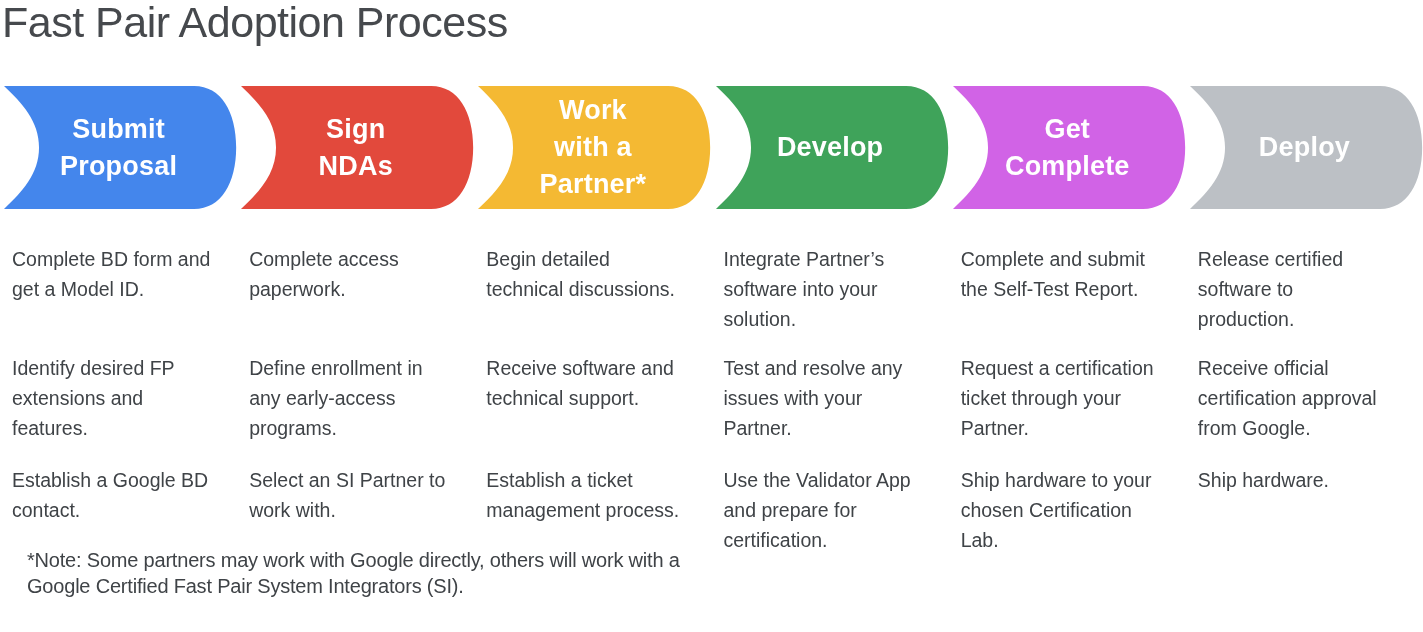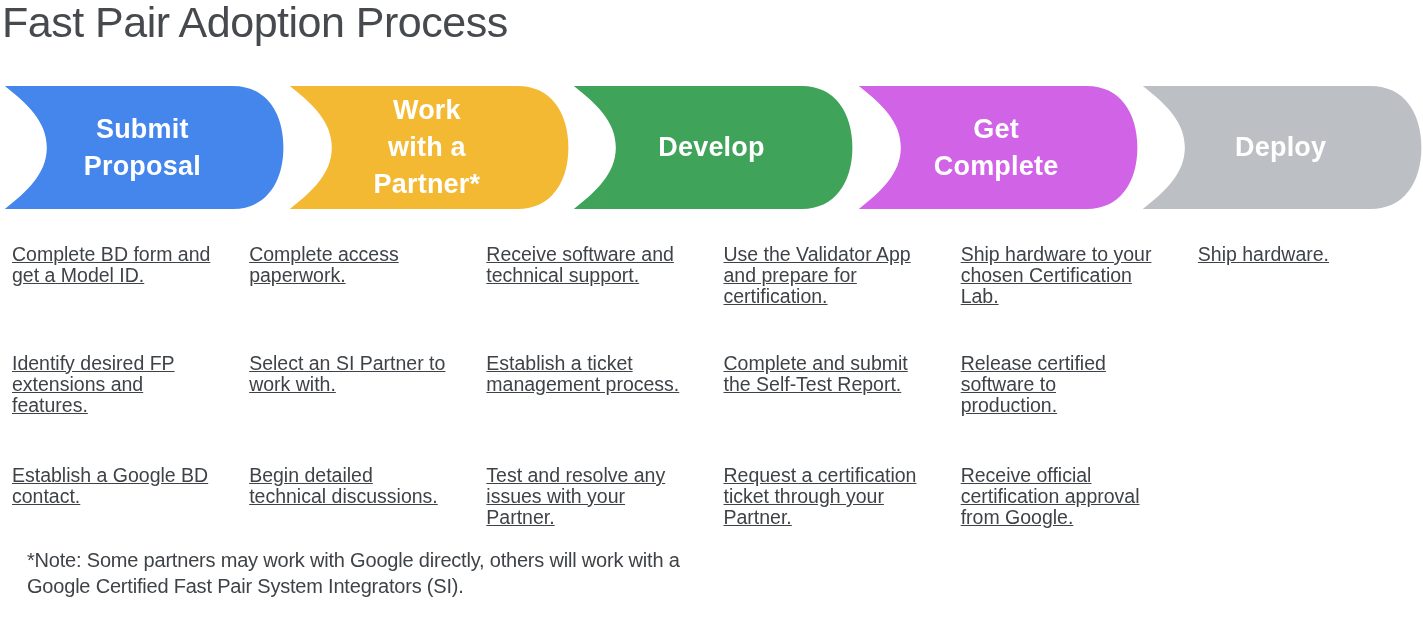--- a/index.html
+++ b/index.html
@@ -68,24 +68,23 @@
     left: 0;
     width: 1423px;
     display: grid;
     grid-template-columns: repeat(6, 1fr);
     grid-template-rows: 109px 112px auto;
     grid-auto-flow: column;
   }
   .detail {
     padding: 0 14px 0 12px;
     font-size: 19.5px;
-    line-height: 21px;
+    line-height: 30px;
     color: #3f4347;
     white-space: pre-line;
-    text-decoration: underline;
   }
   .footnote {
     position: absolute;
     top: 548px;
     left: 12px;
     width: 760px;
     font-size: 20px;
     line-height: 25.5px;
     color: #3f4347;
     letter-spacing: -0.2px;
@@ -103,20 +102,27 @@
   <div class="steps">
 
     <div class="step">
       <svg viewBox="0 0 237 123" preserveAspectRatio="none">
         <path d="M 4 0 H 194 C 221 0 236 26 236 61.5 C 236 97 221 123 194 123 H 4 C 22 106 39 88 39 61.5 C 39 35 22 17 4 0 Z" fill="#4486ec"></path>
       </svg>
       <div class="step-label">Submit
 Proposal</div>
     </div>
 
+    <div class="step">
+      <svg viewBox="0 0 237 123" preserveAspectRatio="none">
+        <path d="M 4 0 H 194 C 221 0 236 26 236 61.5 C 236 97 221 123 194 123 H 4 C 22 106 39 88 39 61.5 C 39 35 22 17 4 0 Z" fill="#e2493c"></path>
+      </svg>
+      <div class="step-label">Sign
+NDAs</div>
+    </div>
 
     <div class="step">
       <svg viewBox="0 0 237 123" preserveAspectRatio="none">
         <path d="M 4 0 H 194 C 221 0 236 26 236 61.5 C 236 97 221 123 194 123 H 4 C 22 106 39 88 39 61.5 C 39 35 22 17 4 0 Z" fill="#f4b933"></path>
       </svg>
       <div class="step-label">Work
 with a
 Partner*</div>
     </div>
 
@@ -148,30 +154,36 @@
     <div class="detail">Complete BD form and
 get a Model ID.</div>
     <div class="detail">Identify desired FP
 extensions and
 features.</div>
     <div class="detail">Establish a Google BD
 contact.</div>
 
     <div class="detail">Complete access
 paperwork.</div>
+    <div class="detail">Define enrollment in
+any early-access
+programs.</div>
     <div class="detail">Select an SI Partner to
 work with.</div>
 
     <div class="detail">Begin detailed
 technical discussions.</div>
     <div class="detail">Receive software and
 technical support.</div>
     <div class="detail">Establish a ticket
 management process.</div>
 
+    <div class="detail">Integrate Partner’s
+software into your
+solution.</div>
     <div class="detail">Test and resolve any
 issues with your
 Partner.</div>
     <div class="detail">Use the Validator App
 and prepare for
 certification.</div>
 
     <div class="detail">Complete and submit
 the Self-Test Report.</div>
     <div class="detail">Request a certification

